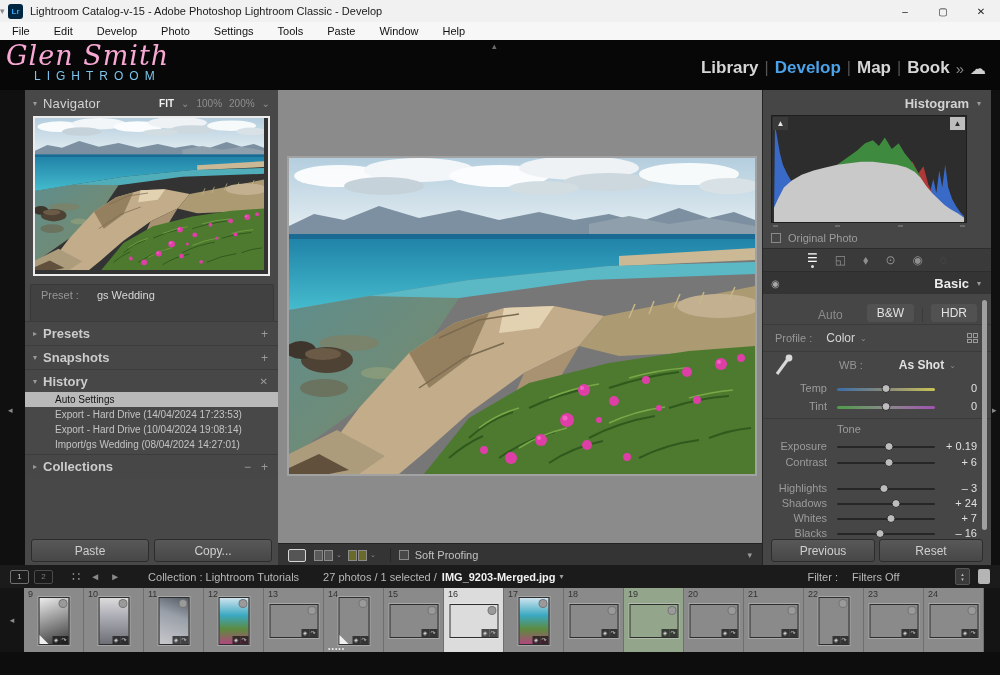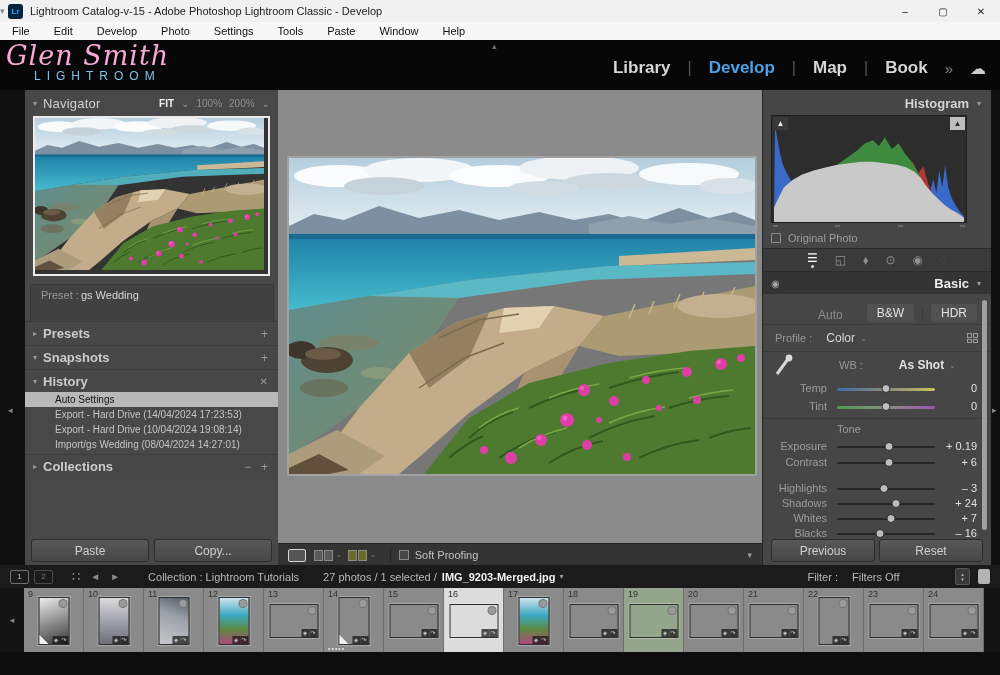--- a/index.html
+++ b/index.html
@@ -12,21 +12,21 @@
   .win-btns{margin-left:auto;display:flex;height:100%;}
   .win-btn{width:38px;height:100%;display:flex;align-items:center;justify-content:center;font-size:10px;color:#222;}
   .menubar{left:0;top:22px;width:1000px;height:18px;background:#f7f7f7;display:flex;align-items:center;border-bottom:1px solid #000;}
   .menu-item{font-size:11px;color:#111;padding:0 12px;}
   
   .topband{left:0;top:40px;width:1000px;height:50px;background:#070707;}
   .top-collapse{left:492px;top:41px;color:#6a6a6a;font-size:9px;}
   .brand{left:6px;top:42px;line-height:1;}
   .brand-name{font-family:"DejaVu Serif",serif;font-style:italic;font-size:27px;color:#f9a8d4;letter-spacing:1px;}
   .brand-word{font-size:12px;color:#7cc4ec;letter-spacing:6px;margin-top:1px;margin-left:28px;}
-  .modules{right:14px;top:58px;display:flex;align-items:center;gap:17px;}
+  .modules{right:14px;top:58px;display:flex;align-items:center;gap:6px;}
   .module{font-size:17px;color:#d6d6d6;font-weight:bold;}
   .module.active{color:#4ca2e8;}
   .mod-sep{color:#555;font-size:16px;}
   .mod-more{color:#8a8a8a;font-size:15px;}
   .mod-cloud{color:#cfcfcf;font-size:16px;}
   
   .left-edge{left:0;top:90px;width:25px;height:475px;background:#101010;}
   .right-edge{left:990px;top:90px;width:10px;height:475px;background:#101010;}
   .edge-arrow{color:#8a8a8a;font-size:9px;}
   
@@ -35,21 +35,21 @@
   .tri{color:#9a9a9a;font-size:8px;margin:0 6px 0 8px;}
   .lp-title{font-size:13px;color:#d2d2d2;font-weight:normal;letter-spacing:.2px;}
   .nav-zoom{margin-left:auto;margin-right:8px;display:flex;align-items:center;gap:7px;font-size:10px;justify-content:flex-end;}
   .nz-fit{color:#f0f0f0;font-weight:bold;}
   .nz-dim{color:#8f8f8f;}
   .nav-preview{left:8px;top:26px;width:233px;height:156px;border:2px solid #ececec;background:#333;}
   .nav-preview svg{display:block;}
   .preset-box{left:5px;top:194px;width:242px;height:37px;background:#414141;border:1px solid #383838;border-radius:2px;}
   .pb-row{position:absolute;left:0;width:242px;display:flex;align-items:center;font-size:11px;}
   .pb-label{color:#979797;margin-left:10px;}
-  .pb-value{color:#d8d8d8;margin-left:2px;}
+  .pb-value{color:#d8d8d8;margin-left:18px;}
   .amt-track{position:relative;margin-left:10px;width:148px;height:2px;background:#262626;border-radius:2px;}
   .knob{position:absolute;top:-4px;width:9px;height:9px;border-radius:50%;background:#bdbdbd;border:1px solid #2c2c2c;transform:translateX(-50%);box-sizing:border-box;}
   .amt-val{margin-left:auto;margin-right:10px;color:#e0e0e0;}
   .sec{position:absolute;left:0;width:253px;height:23px;display:flex;align-items:center;border-top:1px solid #3c3c3c;background:#474747;}
   .sec-title{font-size:13px;color:#cccccc;font-weight:bold;}
   .sec-btn{margin-right:10px;color:#9a9a9a;font-size:12px;}
   .sec-spacer{margin-left:auto;}
   .hist-list{position:absolute;left:0;top:302px;width:253px;}
   .hist-item{height:15px;display:flex;align-items:center;padding-left:30px;font-size:10px;color:#c4c4c4;}
   .hist-item.sel{background:#b9b9b9;color:#141414;}

